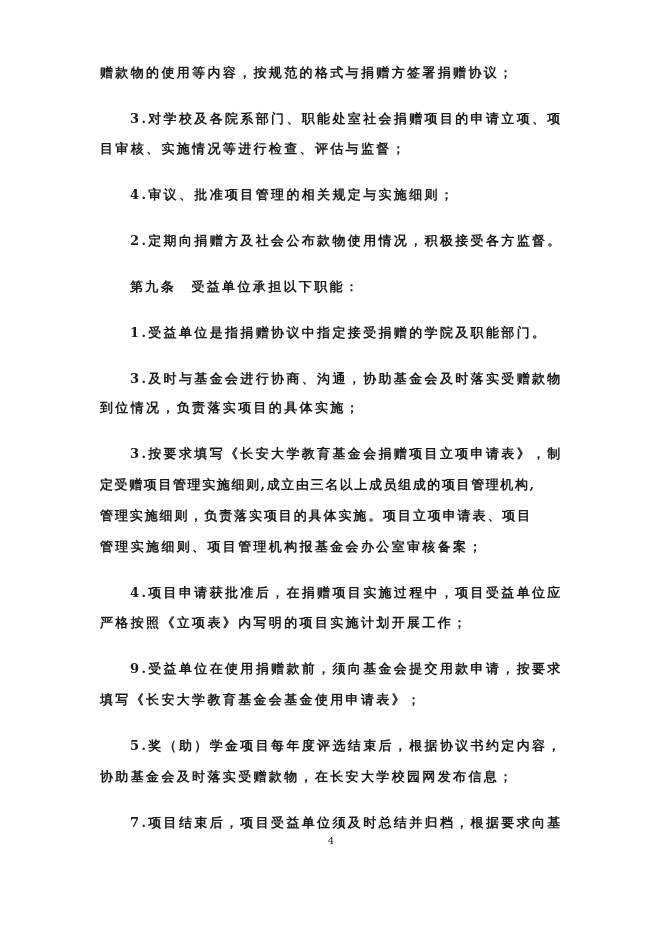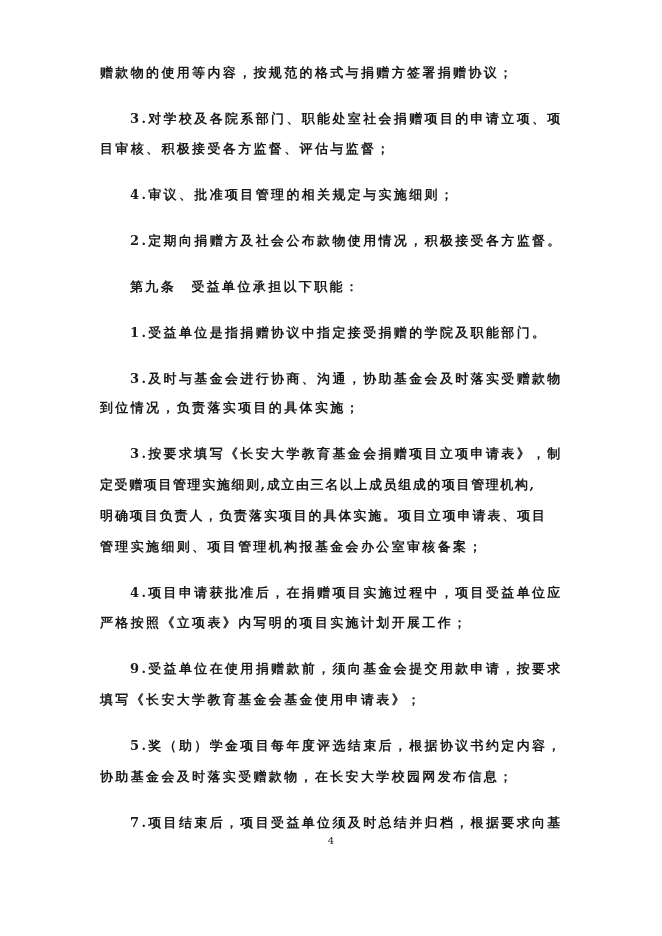--- a/index.html
+++ b/index.html
@@ -9,30 +9,30 @@
           white-space:nowrap; letter-spacing:2.35px;font-weight:bold; }
   .indent { left:130px; width:440px; }
   .pagenum { position:absolute; left:0; width:662px; text-align:center; top:835px; font-size:10px; }
 </style>
 </head>
 <body>
 
 <div>
   <div class="line" style="top:64px">赠款物的使用等内容，按规范的格式与捐赠方签署捐赠协议；</div>
   <div class="line indent" style="top:110px">3.对学校及各院系部门、职能处室社会捐赠项目的申请立项、项</div>
-  <div class="line" style="top:140px">目审核、积极接受各方监督、评估与监督；</div>
+  <div class="line" style="top:140px">目审核、实施情况等进行检查、评估与监督；</div>
   <div class="line indent" style="top:186px">4.审议、批准项目管理的相关规定与实施细则；</div>
   <div class="line indent" style="top:232px">2.定期向捐赠方及社会公布款物使用情况，积极接受各方监督。</div>
   <div class="line indent" style="top:278px">第九条　受益单位承担以下职能：</div>
   <div class="line indent" style="top:324px">1.受益单位是指捐赠协议中指定接受捐赠的学院及职能部门。</div>
   <div class="line indent" style="top:370px">3.及时与基金会进行协商、沟通，协助基金会及时落实受赠款物</div>
   <div class="line" style="top:399px">到位情况，负责落实项目的具体实施；</div>
   <div class="line indent" style="top:445px">3.按要求填写《长安大学教育基金会捐赠项目立项申请表》，制</div>
   <div class="line" style="top:476px; letter-spacing:1.6px">定受赠项目管理实施细则,成立由三名以上成员组成的项目管理机构,</div>
-  <div class="line" style="top:507px; letter-spacing:1.9px">明确项目负责人，负责落实项目的具体实施。项目立项申请表、项目</div>
+  <div class="line" style="top:507px; letter-spacing:1.9px">管理实施细则，负责落实项目的具体实施。项目立项申请表、项目</div>
   <div class="line" style="top:538px">管理实施细则、项目管理机构报基金会办公室审核备案；</div>
   <div class="line indent" style="top:584px">4.项目申请获批准后，在捐赠项目实施过程中，项目受益单位应</div>
   <div class="line" style="top:614px">严格按照《立项表》内写明的项目实施计划开展工作；</div>
   <div class="line indent" style="top:660px">9.受益单位在使用捐赠款前，须向基金会提交用款申请，按要求</div>
   <div class="line" style="top:691px">填写《长安大学教育基金会基金使用申请表》；</div>
   <div class="line indent" style="top:737px">5.奖（助）学金项目每年度评选结束后，根据协议书约定内容，</div>
   <div class="line" style="top:768px">协助基金会及时落实受赠款物，在长安大学校园网发布信息；</div>
   <div class="line indent" style="top:814px">7.项目结束后，项目受益单位须及时总结并归档，根据要求向基</div>
   <div class="pagenum">4</div>
 </div>

